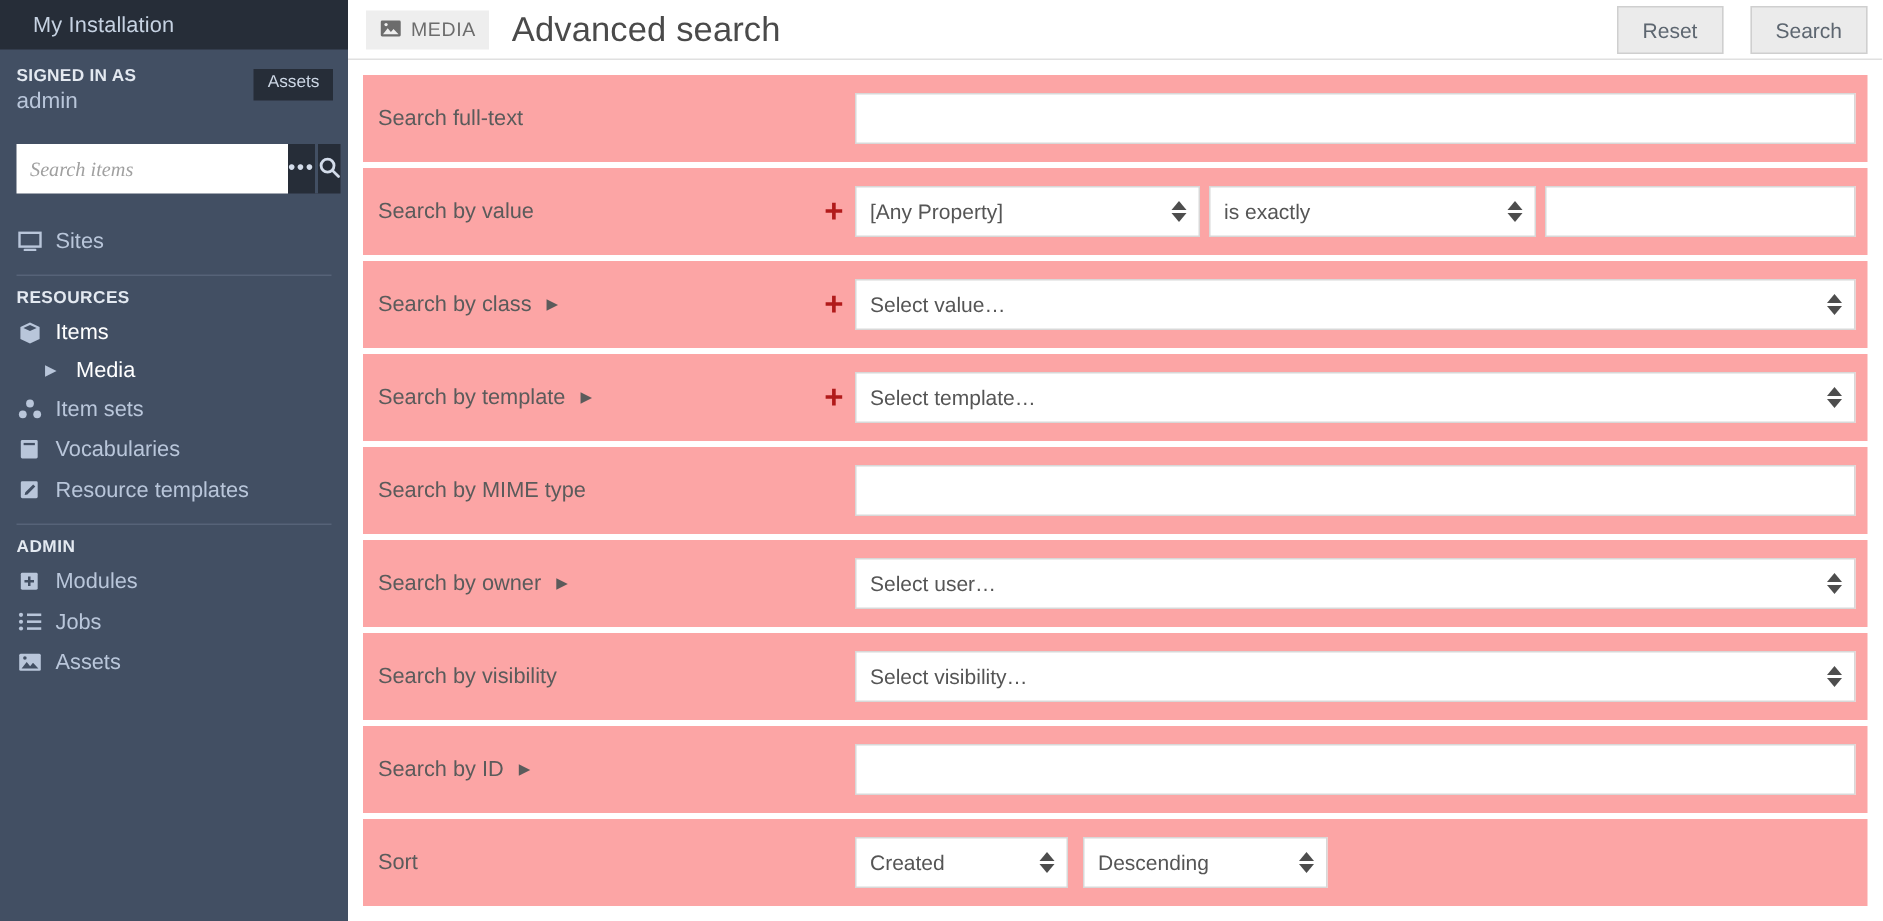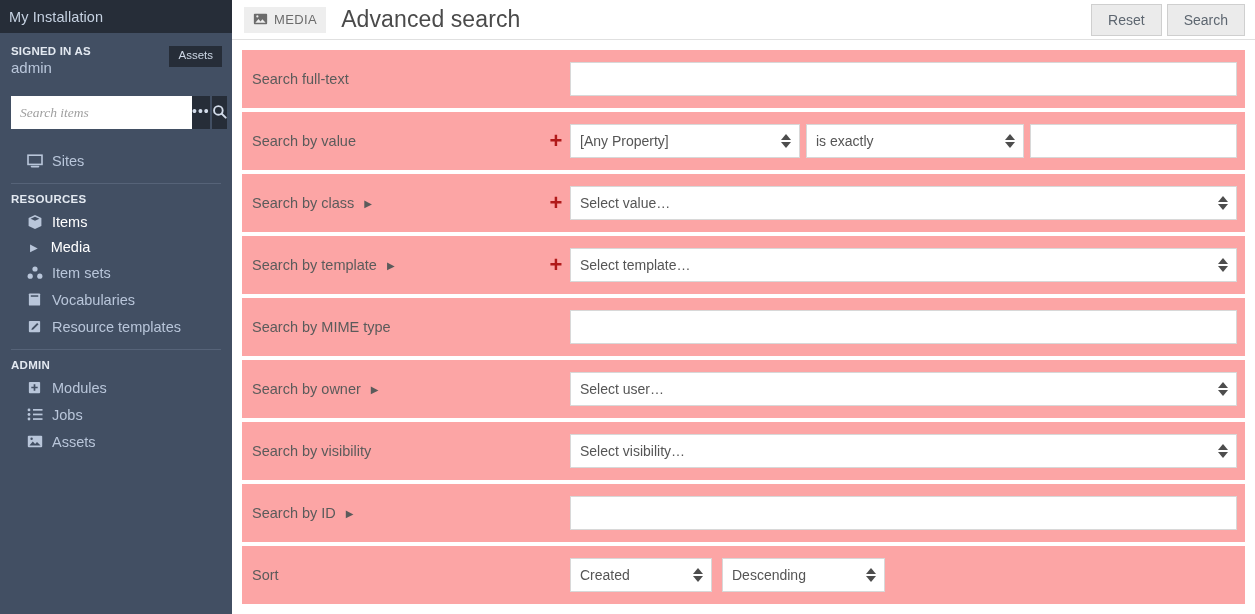--- a/index.html
+++ b/index.html
@@ -15,21 +15,21 @@
   .sidebar {
     width: 232px; min-width: 232px; height: 614px;
     background: #40506a;
     background: #424f63;
     display: flex; flex-direction: column;
     overflow: hidden;
   }
   .install-bar {
     height: 33px; background: #262d38;
     display: flex; align-items: center;
-    padding-left: 9px;
+    padding-left: 22px;
   }
   .install-title {
     color: #c6d2e2; font-size: 14.5px; font-weight: 400;
     letter-spacing: .1px;
   }
   .user-block {
     padding: 12px 11px 6px 11px;
     position: relative;
   }
   .signed-in-as {
@@ -59,21 +59,21 @@
     width: 34px; background: #262d38; color: #d3dcea;
     display: flex; align-items: center; justify-content: center;
     cursor: pointer; border: none;
   }
   .sq-btn + .sq-btn { border-left: 2px solid #424f63; }
   .dots { letter-spacing: 1px; font-size: 14px; line-height: 1; padding-bottom: 4px;}
 
   .nav { margin-top: 18px; }
   .nav-item {
     display: flex; align-items: center;
-    padding: 5px 26px; cursor: pointer;
+    padding: 5px 11px; cursor: pointer;
     color: #b9c6da; font-size: 14.5px;
   }
   .nav-item .nav-label { margin-left: 9px; }
   .nav-item.active .nav-label { color: #ffffff; }
   .nav-icon {
     width: 17px; height: 17px; display: inline-flex;
     align-items: center; justify-content: center;
     color: #b9c6da; flex: 0 0 17px;
   }
   .nav-sub {
@@ -108,21 +108,21 @@
   .resource-badge {
     display: inline-flex; align-items: center; gap: 6px;
     background: #eeeeee; color: #6c6c6c;
     font-size: 13px; padding: 6px 9px; line-height: 1;
     letter-spacing: .4px;
   }
   .page-title {
     font-size: 23px; color: #4a4a4a; font-weight: normal;
     margin-left: 15px; letter-spacing: .1px;
   }
-  .topbar-actions { margin-left: auto; display: flex; gap: 5px; }
+  .topbar-actions { margin-left: auto; display: flex; gap: 18px; }
   .btn {
     background: #ebebeb; border: 1px solid #cfcfcf;
     color: #5d6670; font-size: 14px;
     padding: 7px 16px; cursor: pointer;
     font-family: "Liberation Sans", sans-serif;
   }
   .form-area {
     flex: 1; overflow: hidden;
     padding: 10px 10px 0 10px;
     background: #ffffff;

